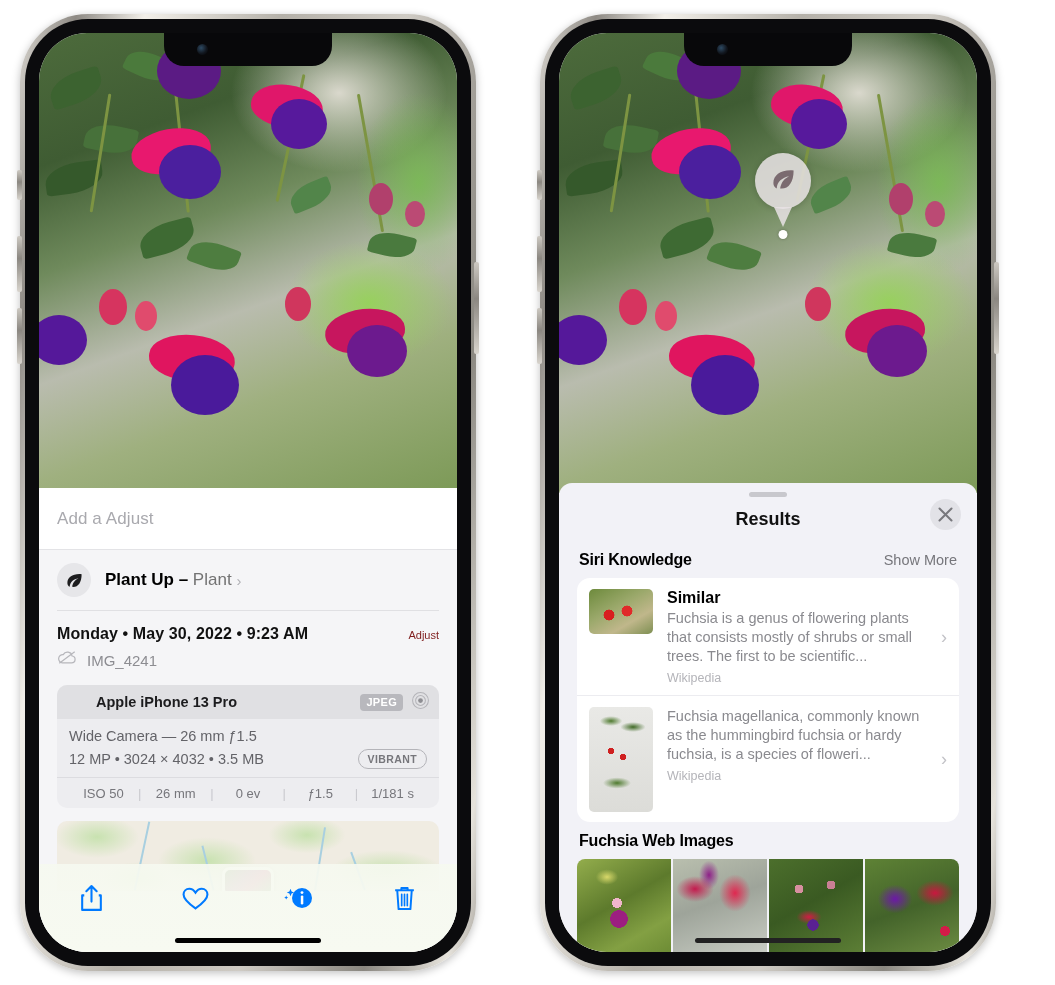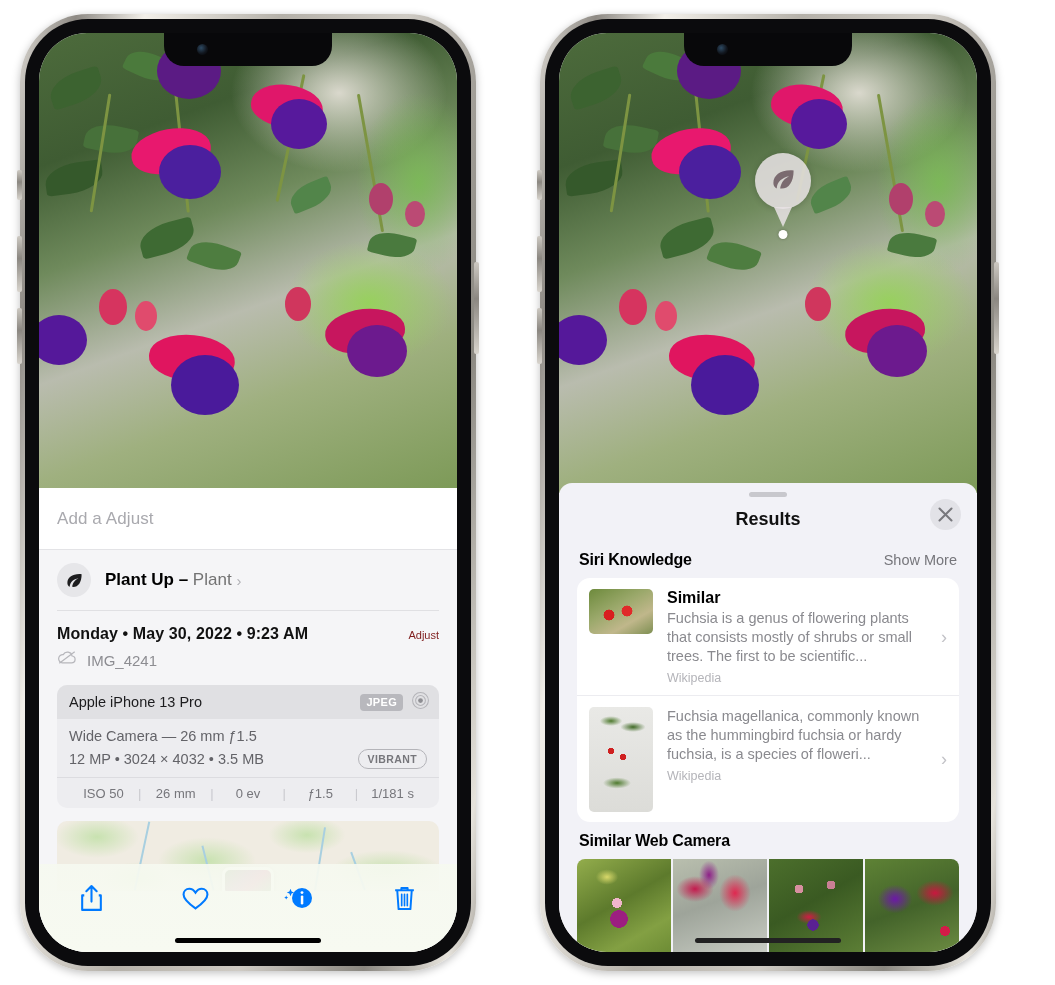--- a/index.html
+++ b/index.html
@@ -142,21 +142,21 @@
 
   .exif-card {
     margin: 14px 18px 0 18px; border-radius: 10px; overflow: hidden;
     background: #ededf0;
   }
   .exif-head {
     background: #e0e0e3; height: 34px;
     display:flex; align-items:center; justify-content:space-between;
     padding: 0 9px 0 12px;
   }
-  .exif-head .dev { font-size: 14.5px; font-weight: 400; color: #1c1c1e; }
+  .exif-head .dev { font-size: 14.5px; font-weight: 700; color: #1c1c1e; margin-left: 27px; }
   .exif-head .right { display:flex; align-items:center; gap:8px; }
   .badge-jpeg {
     background:#b8b8bd; color:#fff; font-size:11px; font-weight:700;
     padding: 2.5px 6px; border-radius: 4px; letter-spacing:.3px;
   }
   .exif-body { padding: 9px 12px 8px 12px; }
   .exif-line1 { font-size: 14.5px; color: #636368; }
   .exif-line2 { display:flex; align-items:center; justify-content:space-between; margin-top: 5px; }
   .exif-line2 .spec { font-size: 14.5px; color: #636368; }
   .badge-vibrant {
@@ -531,21 +531,21 @@
             <span class="thumb t2"></span>
             <span class="know-text">
               <span class="know-desc" style="display:block">Fuchsia magellanica, commonly known as the hummingbird fuchsia or hardy fuchsia, is a species of floweri...</span>
               <span class="know-src" style="display:block">Wikipedia</span>
             </span>
             <span class="know-chev">›</span>
           </div>
         </div>
 
         <div class="section-head">
-          <span class="section-title">Similar Web Camera</span>
+          <span class="section-title">Fuchsia Web Images</span>
         </div>
 
         <div class="sim-strip">
           <span class="sim-img s1"></span>
           <span class="sim-img s2"></span>
           <span class="sim-img s3"></span>
           <span class="sim-img s4"></span>
         </div>
       </div>
 

